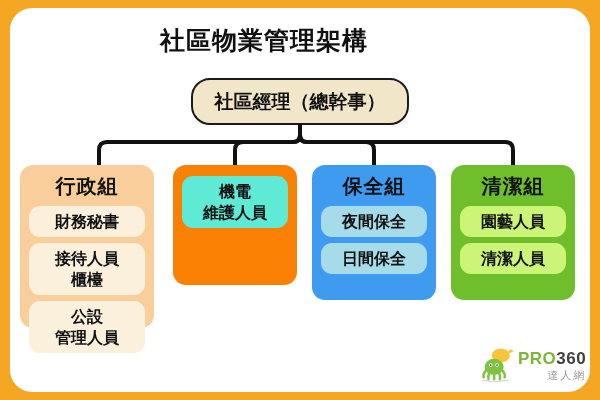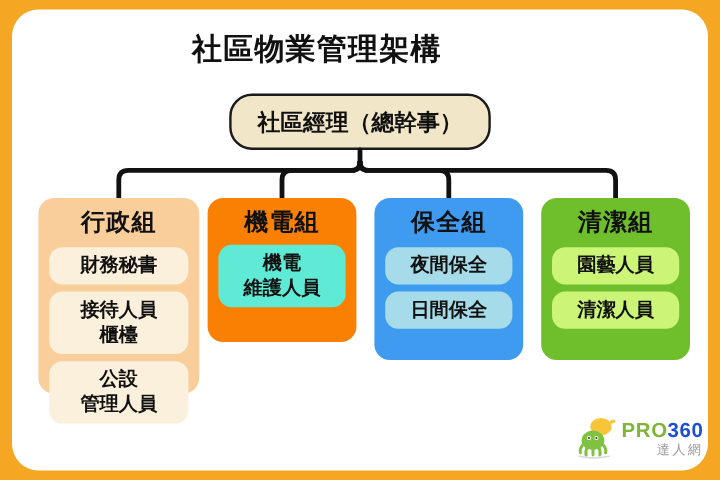--- a/index.html
+++ b/index.html
@@ -93,21 +93,21 @@
     font-size: 16px;
     font-weight: bold;
     color: #111111;
     padding: 5px 2px;
     line-height: 21px;
   }
 
   .leaf span { display: block; }
 
   
-  #col-admin     { left: 22px;  top: 157px; width: 134px; height: 163px; background: #F9CE9B; }
+  #col-admin     { left: 10px;  top: 157px; width: 134px; height: 163px; background: #F9CE9B; }
   #col-mech      { left: 163px; top: 157px; width: 124px; height: 120px; background: #FA8004; }
   #col-security  { left: 302px; top: 157px; width: 124px; height: 135px; background: #3E9BF0; }
   #col-cleaning  { left: 441px; top: 157px; width: 124px; height: 135px; background: #6FBE2B; }
 
   #col-admin .leaf    { background: #FAF0DC; }
   #col-mech .leaf     { background: #5eead4; }
   #col-security .leaf { background: #A6DCE9; }
   #col-cleaning .leaf { background: #CCF578; }
 
   #col-mech .leaf     { margin-top: 4px; }
@@ -130,21 +130,21 @@
     line-height: 1;
   }
 
   #logo-primary {
     font-size: 17px;
     font-weight: bold;
     letter-spacing: 0.5px;
   }
 
   #logo-pro { color: #7FB539; }
-  #logo-num { color: #1d4ed8; }
+  #logo-num { color: #404040; }
 
   #logo-secondary {
     font-size: 11px;
     color: #9A9A9A;
     text-align: right;
     letter-spacing: 2px;
     margin-top: 3px;
   }
 </style>
 </head>
@@ -176,21 +176,20 @@
         <span>接待人員</span>
         <span>櫃檯</span>
       </div>
       <div class="leaf">
         <span>公設</span>
         <span>管理人員</span>
       </div>
     </div>
 
     <div class="column" id="col-mech">
-      <div class="column-title">機電組</div>
       <div class="leaf">
         <span>機電</span>
         <span>維護人員</span>
       </div>
     </div>
 
     <div class="column" id="col-security">
       <div class="column-title">保全組</div>
       <div class="leaf">
         <span>夜間保全</span>

